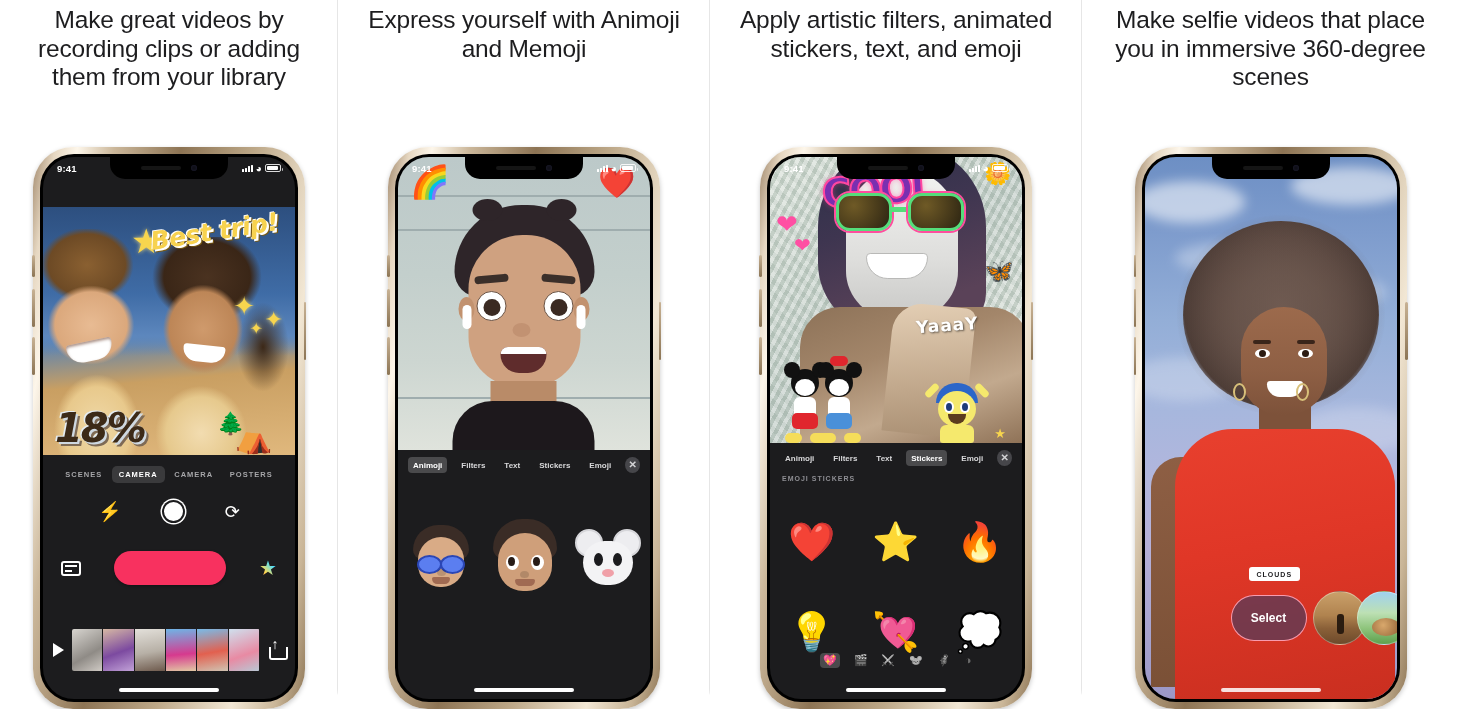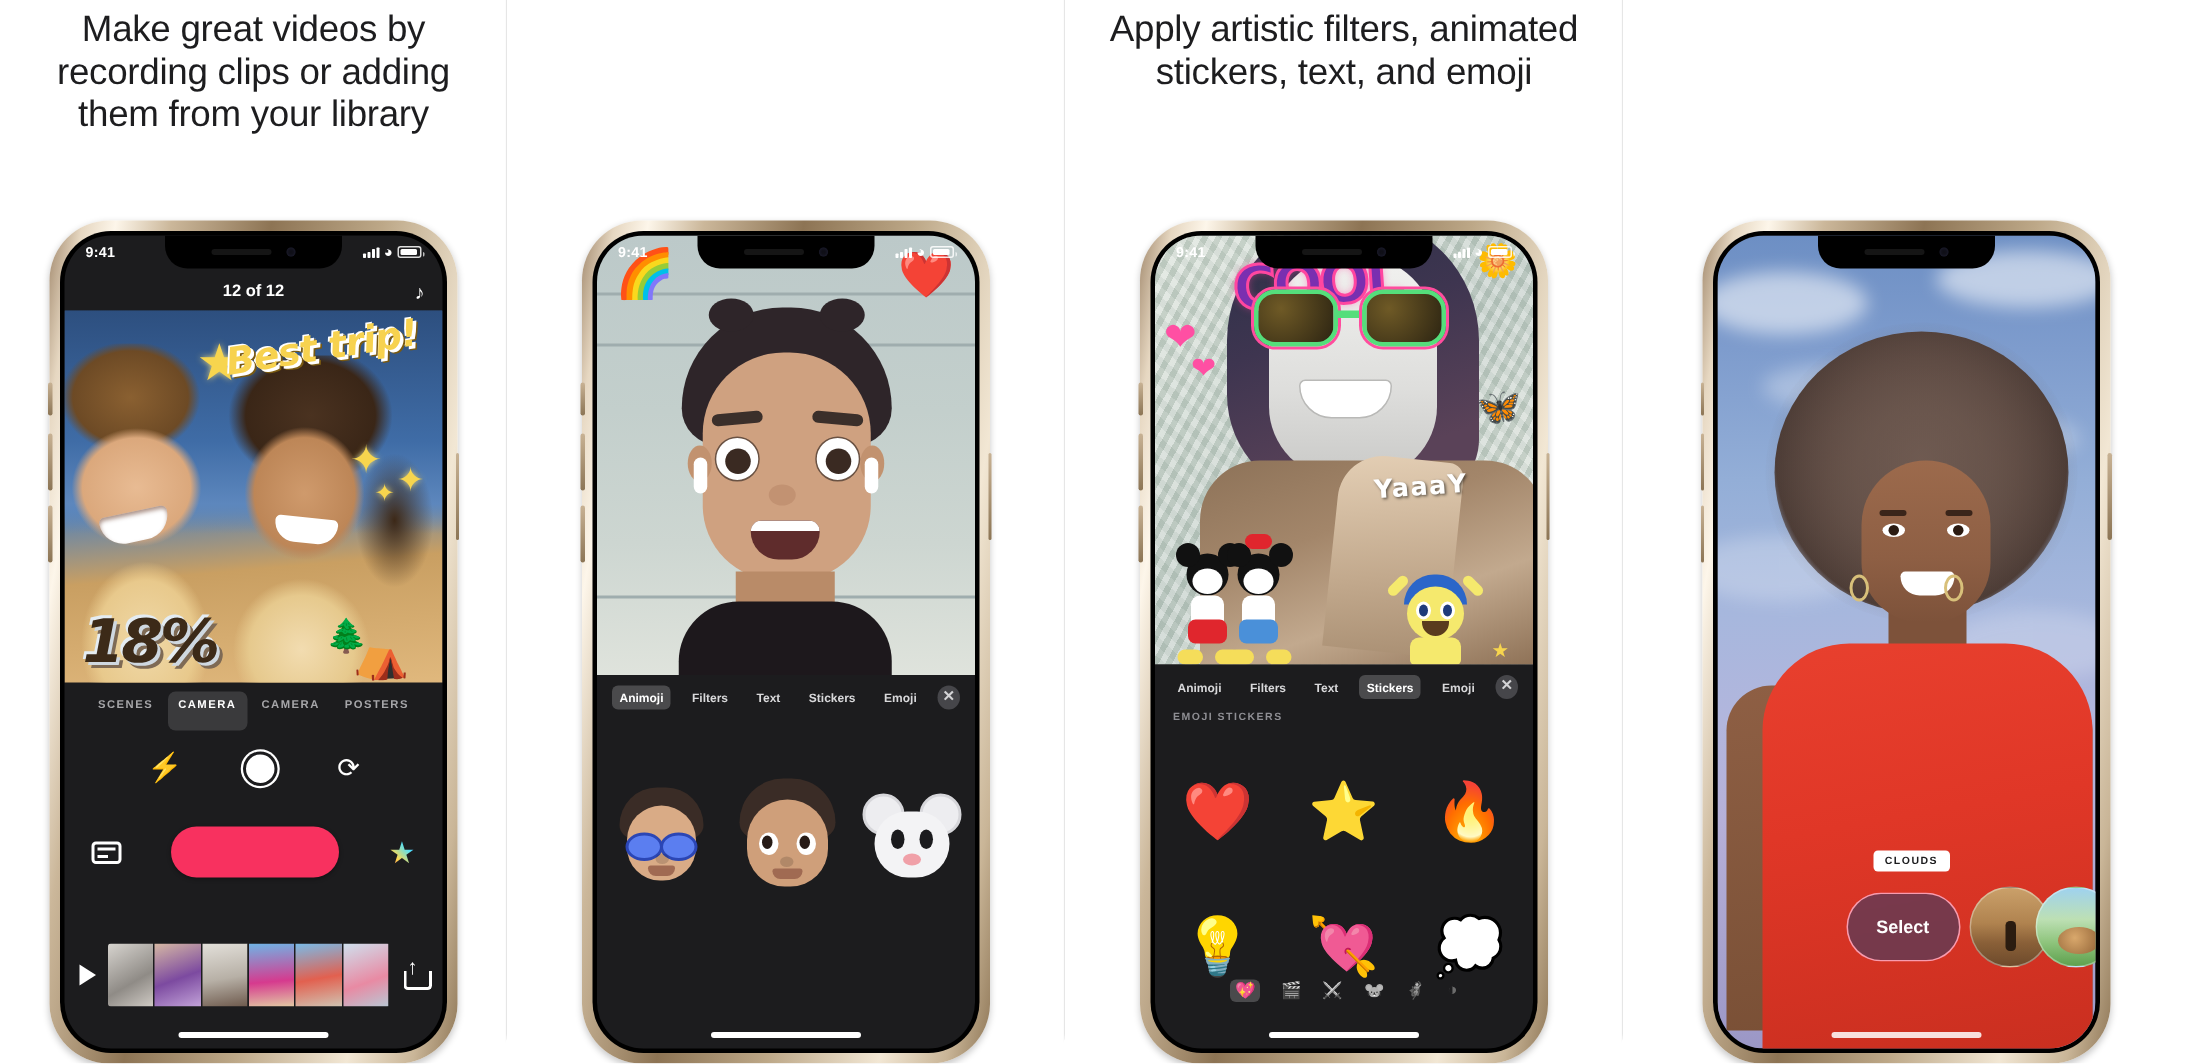--- a/index.html
+++ b/index.html
@@ -232,21 +232,21 @@
   }
   .sticker-tent {
     position:absolute; right: 22px; bottom: 0px; font-size: 30px;
   }
   .sticker-tree {
     position:absolute; right: 50px; bottom: 18px; font-size: 22px;
   }
 
   .p1-tabs {
     position: absolute; top: 304px; left: 0; right: 0; height: 26px;
-    display:flex; justify-content: space-around;
+    display:flex; align-items:center; justify-content: space-around;
     padding: 0 14px;
     z-index: 20;
   }
   .p1-tabs .tab {
     font-size: 7.5px; letter-spacing: 1px; color: #a6a6a9; font-weight: 600;
     padding: 4px 7px; border-radius: 5px;
   }
   .p1-tabs .tab.active { color: #fff; background: #3a3a3c; }
 
   .p1-camrow {
@@ -708,24 +708,20 @@
                     <i></i>
                     <i></i>
                   </span>
                 <span style="font-size:10px;">◕</span>
                 <span class="batt">
                     <span></span>
                   </span>
               </span>
             </div>
 
-            <div class="p1-navbar">
-              <span>12 of 12</span>
-              <span class="music">♪</span>
-            </div>
 
             <div class="p1-photo">
               <span class="sky-grad"></span>
               <span class="person-l">
                   <i class="mouth"></i>
                 </span>
               <span class="person-r">
                   <i class="mouth"></i>
                 </span>
               <span class="st-star st-s1">★</span>
@@ -772,20 +768,21 @@
 
             <div class="home-ind"></div>
           </div>
         </div>
       </div>
     </div>
     <div class="panel-divider curved" style="right:0;"></div>
   </div>
 
   <div class="panel p2">
+    <div class="caption">Express yourself with Animoji and Memoji</div>
 
     <div class="phone-wrap">
       <div class="phone">
         <span class="btn-side btn-left1"></span>
         <span class="btn-side btn-left2"></span>
         <span class="btn-side btn-left3"></span>
         <span class="btn-side btn-right1"></span>
 
         <div class="phone-inner">
           <div class="screen">
@@ -995,20 +992,21 @@
 
             <div class="home-ind"></div>
           </div>
         </div>
       </div>
     </div>
     <div class="panel-divider curved" style="right:0;"></div>
   </div>
 
   <div class="panel p4">
+    <div class="caption">Make selfie videos that place you in immersive 360-degree scenes</div>
 
     <div class="phone-wrap">
       <div class="phone">
         <span class="btn-side btn-left1"></span>
         <span class="btn-side btn-left2"></span>
         <span class="btn-side btn-left3"></span>
         <span class="btn-side btn-right1"></span>
 
         <div class="phone-inner">
           <div class="screen">

